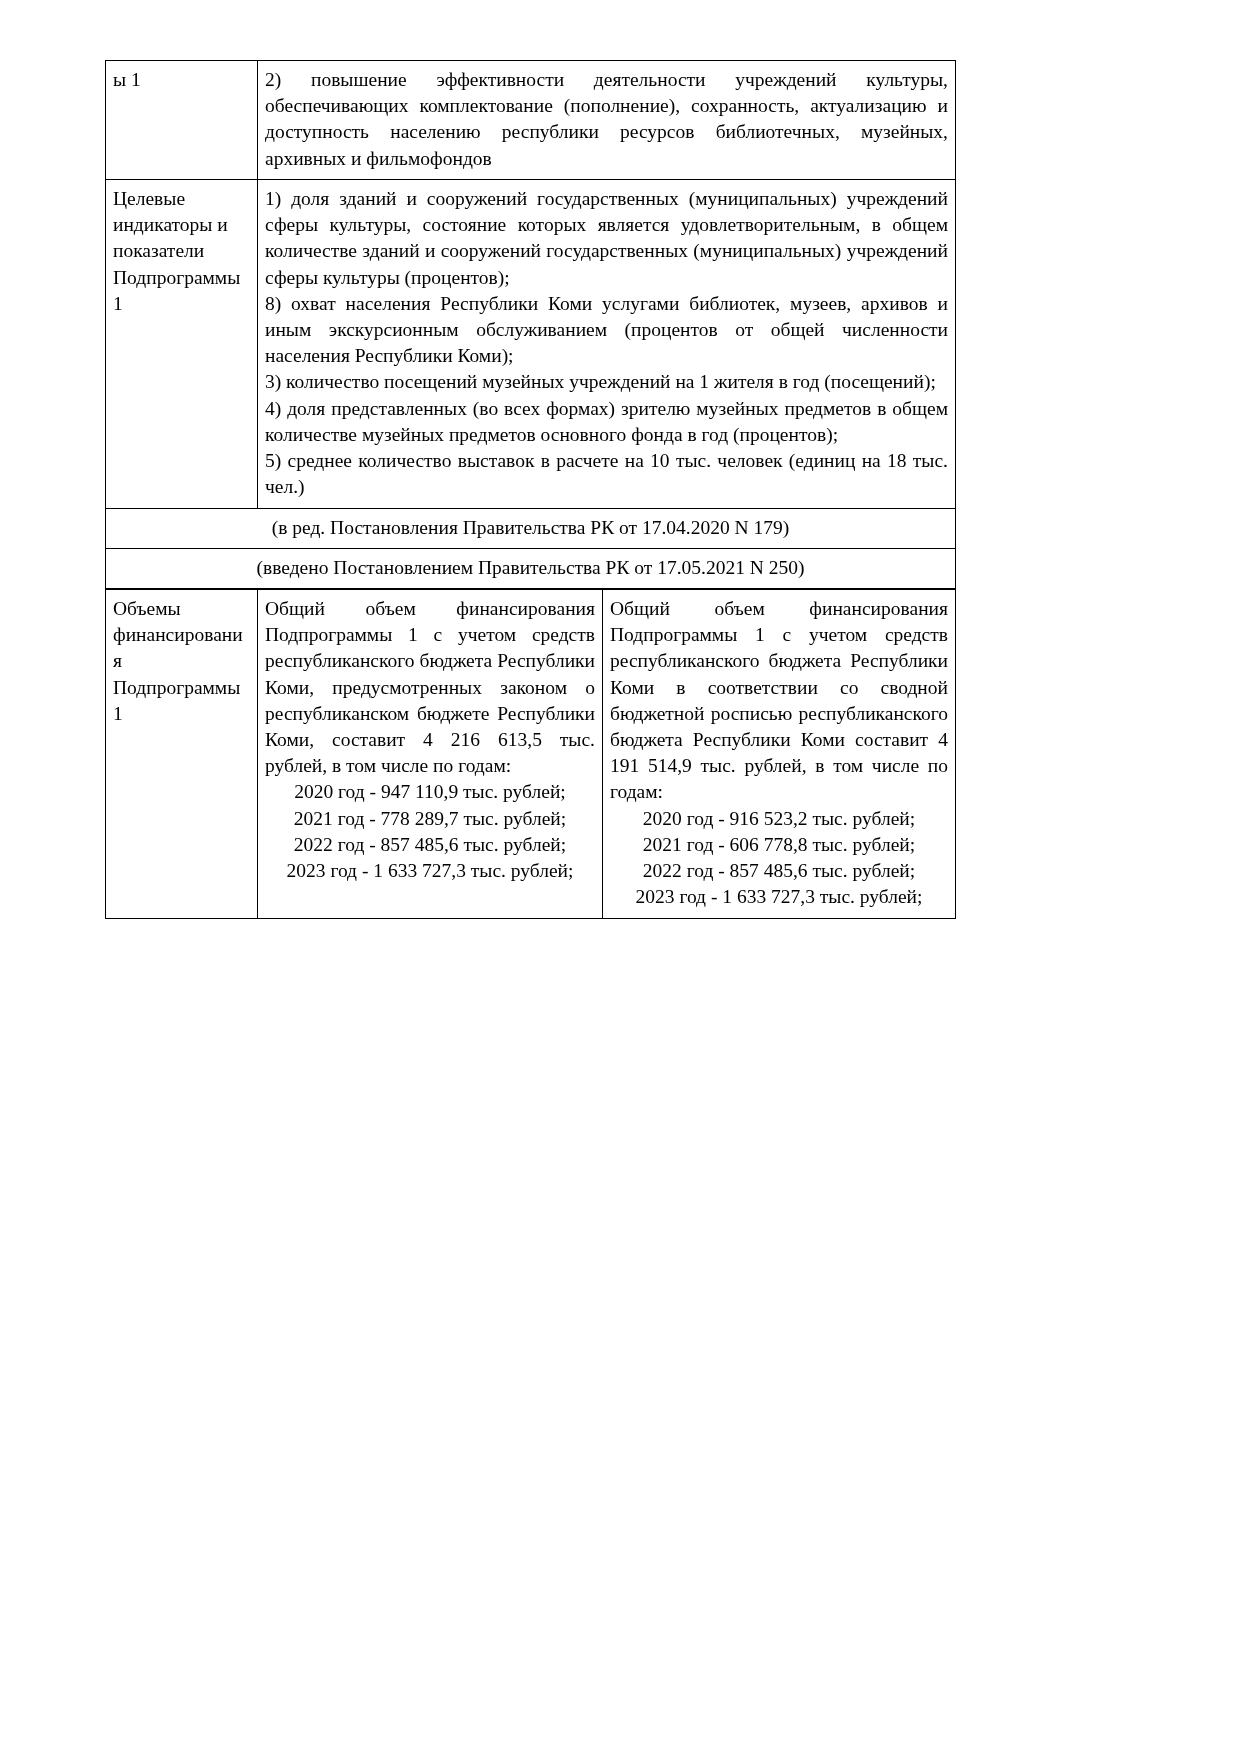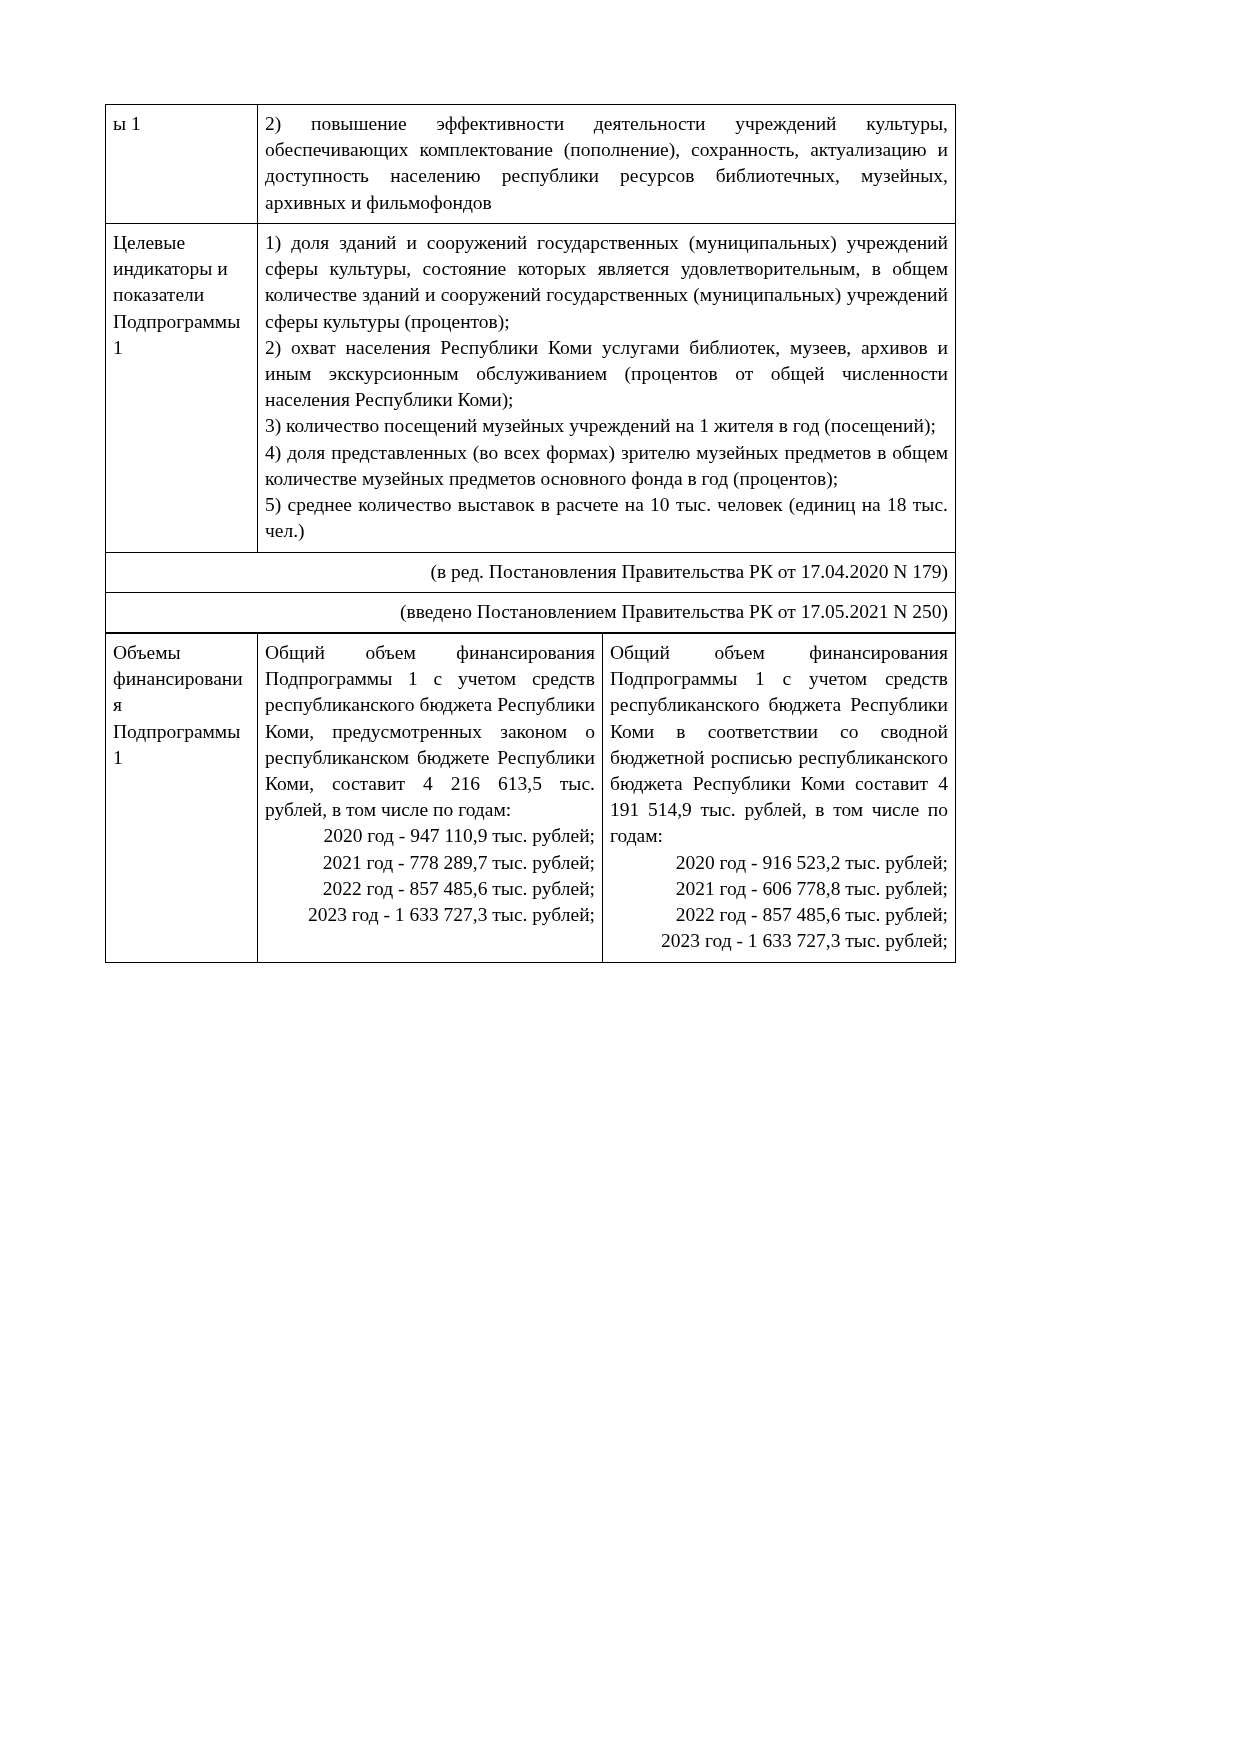--- a/index.html
+++ b/index.html
@@ -13,21 +13,21 @@
     font-family: "Liberation Serif", "DejaVu Serif", serif;
     color: #000000;
     overflow: hidden;
   }
 
   .page {
     position: relative;
     width: 1240px;
     height: 1754px;
     box-sizing: border-box;
-    padding: 104px 105px 0 105px;
+    padding: 60px 105px 0 105px;
   }
 
   table.doc-table {
     width: 850px;
     border-collapse: collapse;
     table-layout: fixed;
     font-size: 19.5px;
     line-height: 1.345;
   }
 
@@ -42,21 +42,21 @@
   col.c-body   { width: 698px; }
   col.c-half-a { width: 345px; }
   col.c-half-b { width: 353px; }
 
   .justify {
     text-align: justify;
     text-align-last: left;
     -webkit-hyphens: none;
     hyphens: none;
   }
-  .plain { text-align: right; }
+  .plain { text-align: center; }
 
   .label-cell {
     text-align: left;
     word-break: break-word;
     overflow-wrap: anywhere;
   }
 
   .note-row td {
     border-left: 1.6px solid #000;
     border-right: 1.6px solid #000;
@@ -82,21 +82,21 @@
     <tbody>
         <tr>
       <td class="label-cell">ы 1</td>
       <td class="justify">2) повышение эффективности деятельности учреждений культуры, обеспечивающих комплектование (пополнение), сохранность, актуализацию и доступность населению республики ресурсов библиотечных, музейных, архивных и фильмофондов</td>
     </tr>
 
     <tr>
       <td class="label-cell">Целевые индикаторы и показатели Подпрограммы 1</td>
       <td class="cell-lines">
         <div class="justify">1) доля зданий и сооружений государственных (муниципальных) учреждений сферы культуры, состояние которых является удовлетворительным, в общем количестве зданий и сооружений государственных (муниципальных) учреждений сферы культуры (процентов);</div>
-        <div class="justify">2) охват населения Республики Коми услугами библиотек, музеев, архивов и иным экскурсионным обслуживанием (процентов от общей численности населения Республики Коми);</div>
+        <div class="justify">8) охват населения Республики Коми услугами библиотек, музеев, архивов и иным экскурсионным обслуживанием (процентов от общей численности населения Республики Коми);</div>
         <div class="justify">3) количество посещений музейных учреждений на 1 жителя в год (посещений);</div>
         <div class="justify">4) доля представленных (во всех формах) зрителю музейных предметов в общем количестве музейных предметов основного фонда в год (процентов);</div>
         <div class="justify">5) среднее количество выставок в расчете на 10 тыс. человек (единиц на 18 тыс. чел.)</div>
       </td>
     </tr>
 
     <tr class="note-row">
       <td colspan="2" class="plain">(в ред. Постановления Правительства РК от 17.04.2020 N 179)</td>
     </tr>
 

